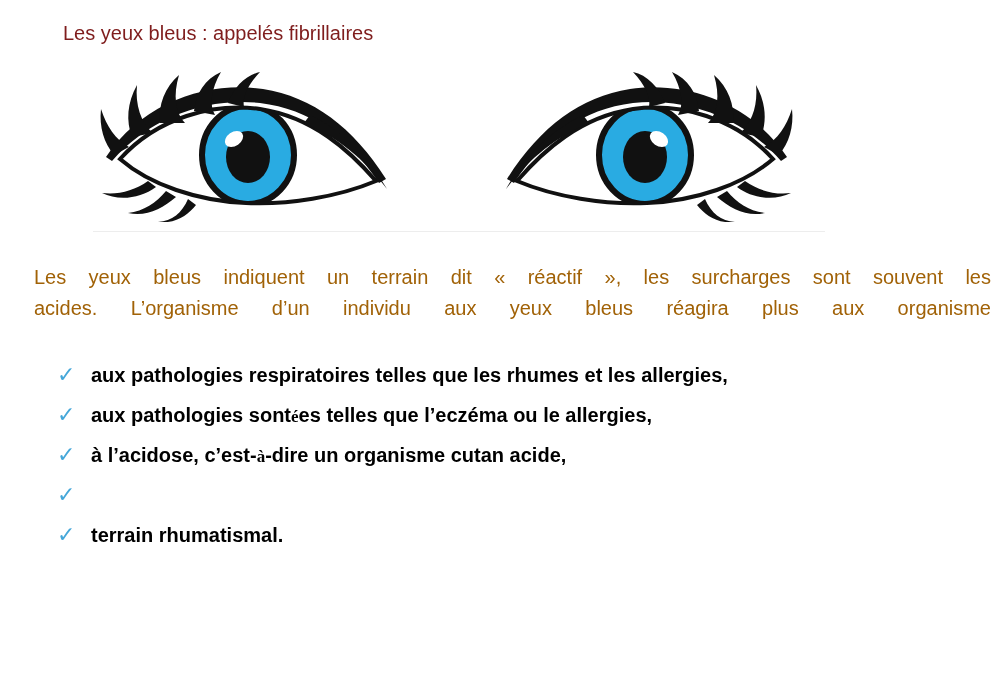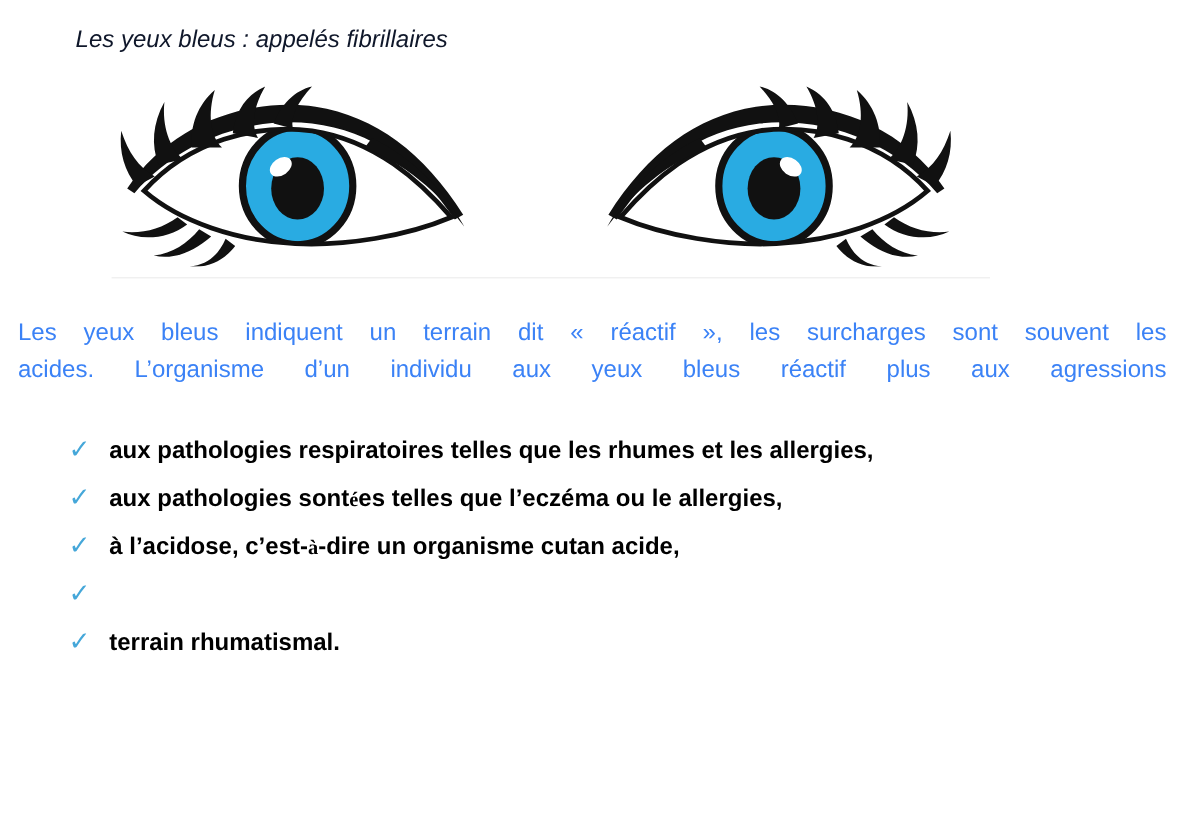--- a/index.html
+++ b/index.html
@@ -6,35 +6,34 @@
   body{
     width:1000px;height:690px;
     background:#ffffff;
     font-family:"Liberation Sans","DejaVu Sans",sans-serif;
     color:#000;
     position:relative;
     overflow:hidden;
   }
   .page-title{
     position:absolute;left:63px;top:20px;
-    font-size:20px;line-height:26px;color:#0f172a;
+    font-size:20px;line-height:26px;color:#7f1d1d;
     white-space:nowrap;
-    font-style:italic;
   }
   .eyes-wrap{position:absolute;left:0;top:0;width:1000px;height:250px;}
   .eye-svg{position:absolute;top:70px;width:300px;height:152px;}
   .eye-left{left:98px;}
   .eye-right{left:495px;}
   .img-bottom-edge{
     position:absolute;left:93px;top:231px;width:732px;height:1px;
     background:#ededed;
   }
   .paragraph{
-    position:absolute;left:15px;top:262px;width:957px;
-    font-size:20px;color:#3b82f6;
+    position:absolute;left:34px;top:262px;width:957px;
+    font-size:20px;color:#a16207;
   }
   .paragraph .line{line-height:31px;text-align:justify;}
   .paragraph .line-full{text-align:justify;text-align-last:justify;}
   .checklist{
     position:absolute;left:57px;top:360px;width:900px;
   }
   .check-row{
     display:flex;align-items:baseline;
     height:30px;line-height:30px;margin-bottom:10px;
     font-size:20px;
@@ -93,21 +92,21 @@
 
   <svg class="eye-svg eye-right" viewBox="0 -2 300 152" xmlns="http://www.w3.org/2000/svg" aria-hidden="true">
     <use href="#eye-art" transform="translate(300,0) scale(-1,1)"></use>
   </svg>
 
   <div class="img-bottom-edge"></div>
 </div>
 
 <div class="paragraph">
   <div class="line line-full">Les yeux bleus indiquent un terrain dit « réactif », les surcharges sont souvent les</div>
-  <div class="line line-full">acides. L’organisme d’un individu aux yeux bleus réactif plus aux agressions</div>
+  <div class="line line-full">acides. L’organisme d’un individu aux yeux bleus réagira plus aux organisme</div>
 </div>
 
 <div class="checklist">
   <div class="check-row">
     <span class="check-mark">✓</span>
     <span class="check-text"><span>aux pathologies respiratoires telles que les rhumes et les allergies,</span><span class="serif-char"></span><span></span></span>
   </div>
   <div class="check-row">
     <span class="check-mark">✓</span>
     <span class="check-text"><span>aux pathologies sont</span><span class="serif-char">é</span><span>es telles que l’eczéma ou le allergies,</span></span>

